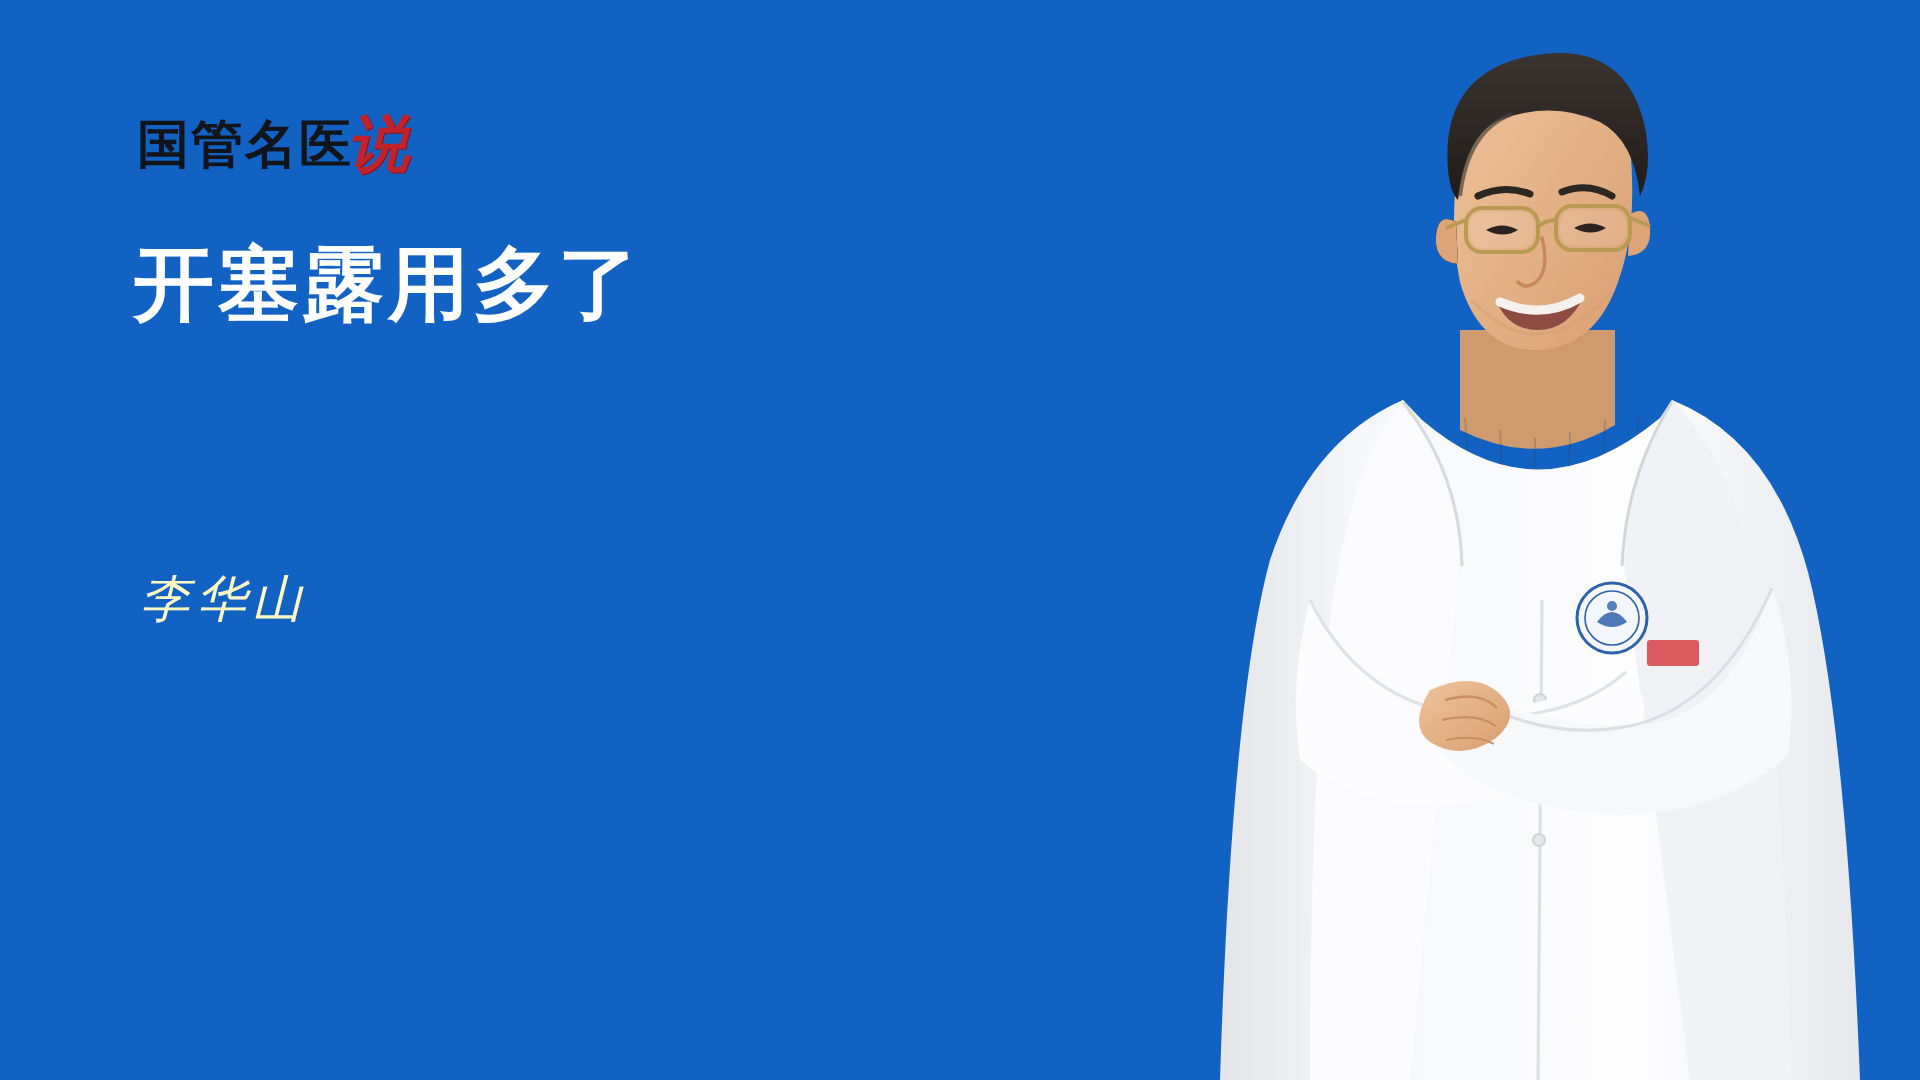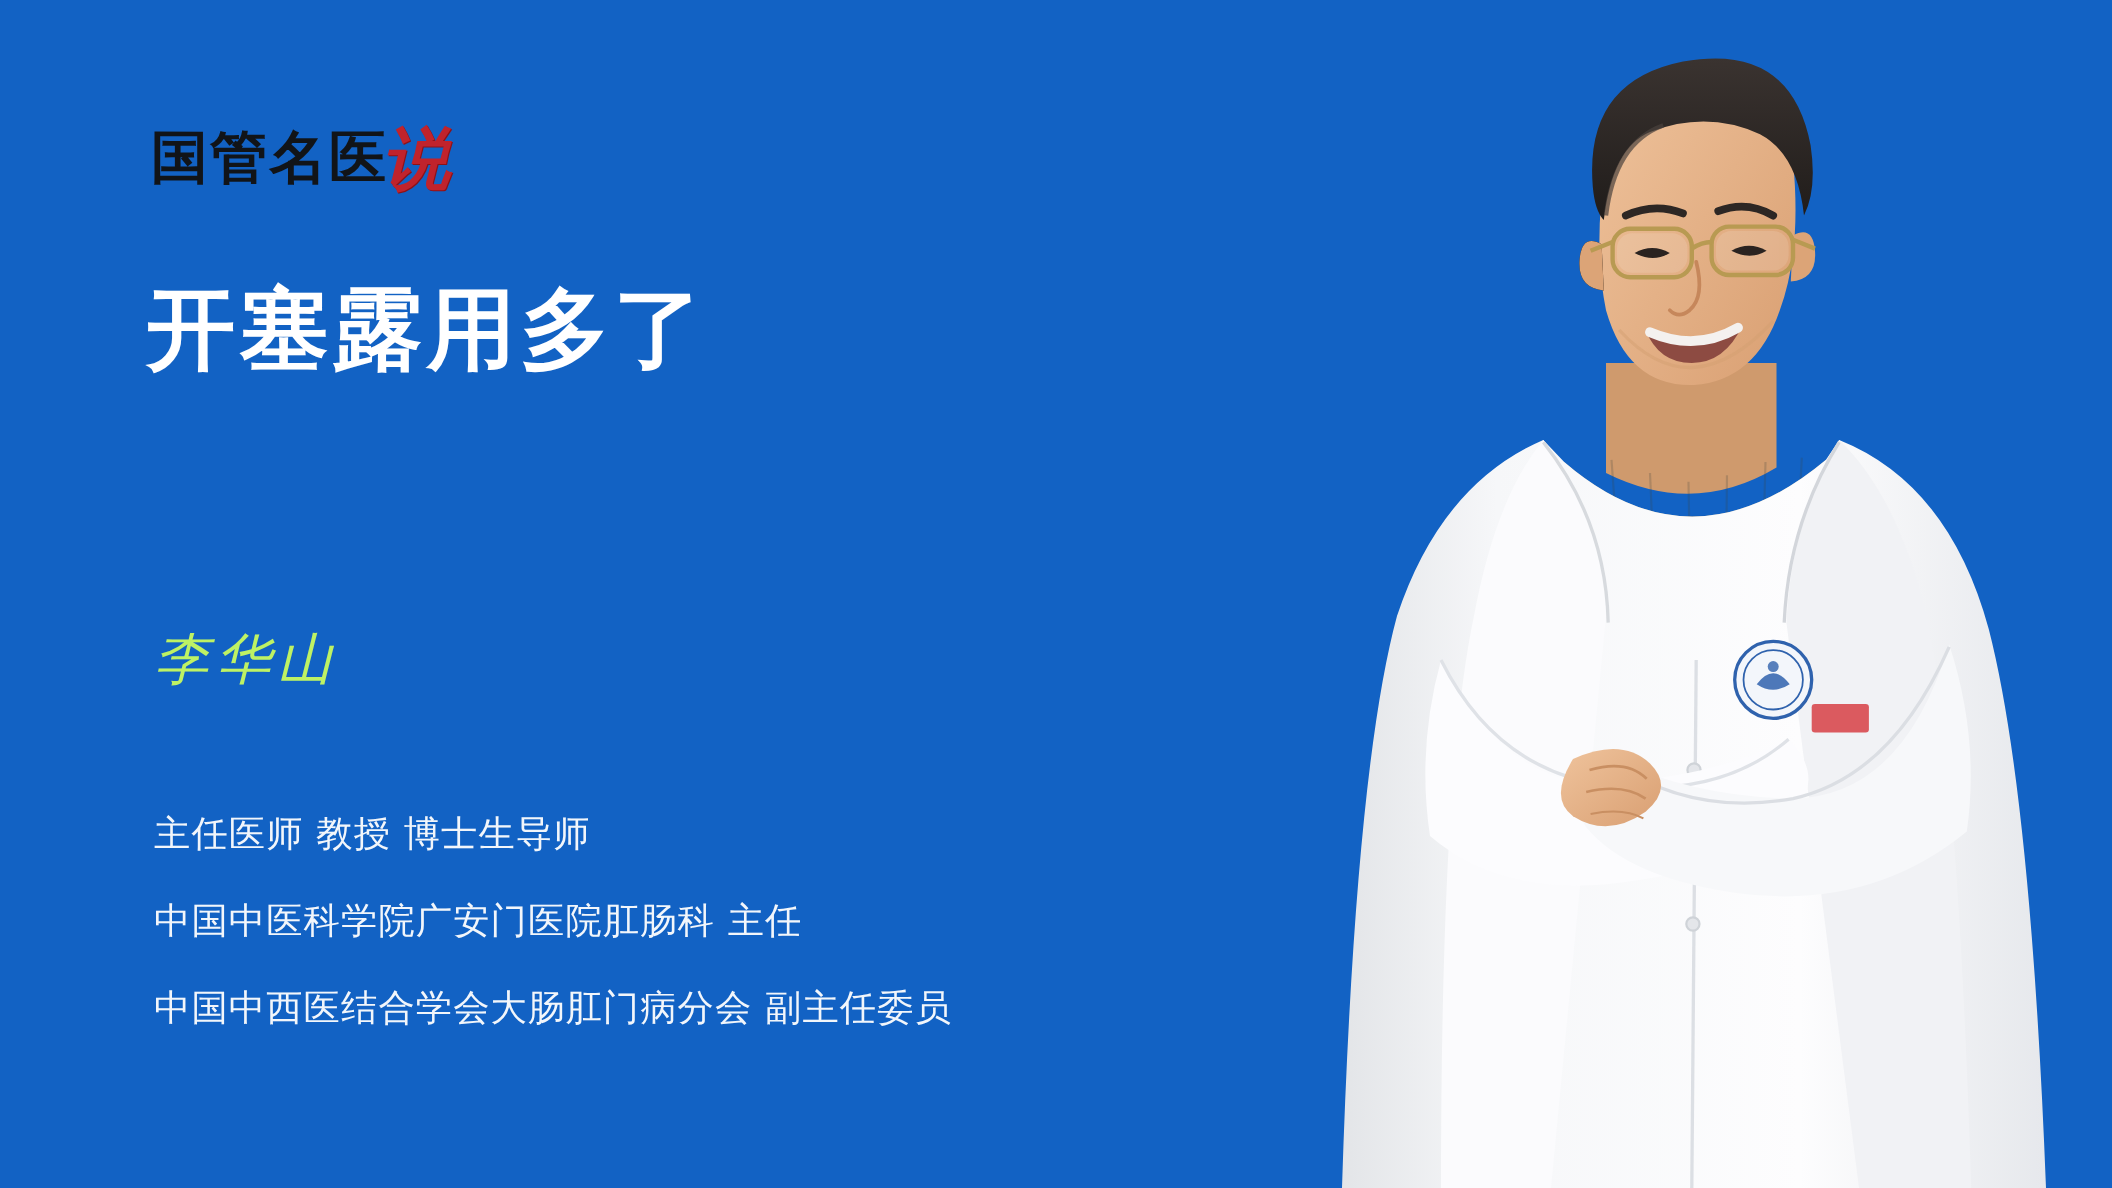--- a/index.html
+++ b/index.html
@@ -21,35 +21,35 @@
   .logo-accent{
     position:relative;margin-left:-6px;
     font-size:62px;line-height:52px;font-weight:700;
     color:#c0232c;
     font-style:italic;
     font-family:"DejaVu Serif","Liberation Serif",serif;
     text-shadow:1px 1px 0 #8d1118;
   }
 
   
-  .headline{position:absolute;left:133px;top:248px;}
+  .headline{position:absolute;left:133px;top:232px;}
   .headline .line{
     color:#ffffff;
     font-size:81px;
     line-height:104px;
     font-weight:700;
     letter-spacing:4px;
     font-family:"DejaVu Sans","Liberation Sans",sans-serif;
     white-space:nowrap;
   }
 
   
   .doctor-name{
     position:absolute;left:140px;top:570px;
-    color:#bef264;
+    color:#fef9c3;
     font-size:50px;line-height:58px;
     font-style:italic;font-weight:400;
     letter-spacing:6px;
     font-family:"DejaVu Serif","Liberation Serif",serif;
     white-space:nowrap;
   }
 
   
   .credentials{position:absolute;left:140px;top:718px;}
   .credentials .cred{
@@ -76,25 +76,20 @@
     <span class="logo-main">国管名医</span>
     <span class="logo-accent">说</span>
   </div>
 
   <div class="headline">
     <div class="line">开塞露用多了</div>
   </div>
 
   <div class="doctor-name">李华山</div>
 
-  <div class="credentials">
-    <div class="cred">主任医师  教授  博士生导师</div>
-    <div class="cred">中国中医科学院广安门医院肛肠科  主任</div>
-    <div class="cred">中国中西医结合学会大肠肛门病分会  副主任委员</div>
-  </div>
 
   <div class="portrait">
     <svg viewBox="0 0 760 1080" preserveAspectRatio="xMidYMax meet">
       <defs>
         <linearGradient id="coatG" x1="0" y1="0" x2="1" y2="0">
           <stop offset="0%" stop-color="#e3e5e8"></stop>
           <stop offset="22%" stop-color="#f6f7f9"></stop>
           <stop offset="65%" stop-color="#fdfdfe"></stop>
           <stop offset="100%" stop-color="#e6e8ec"></stop>
         </linearGradient>

